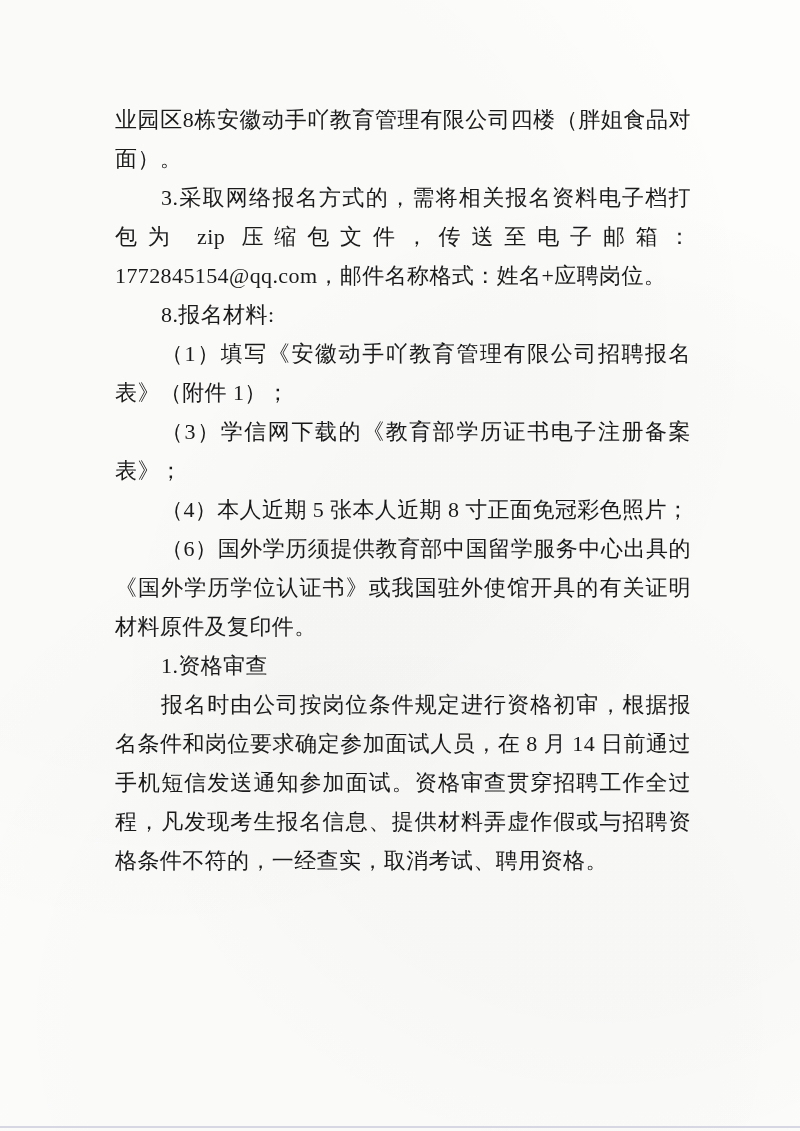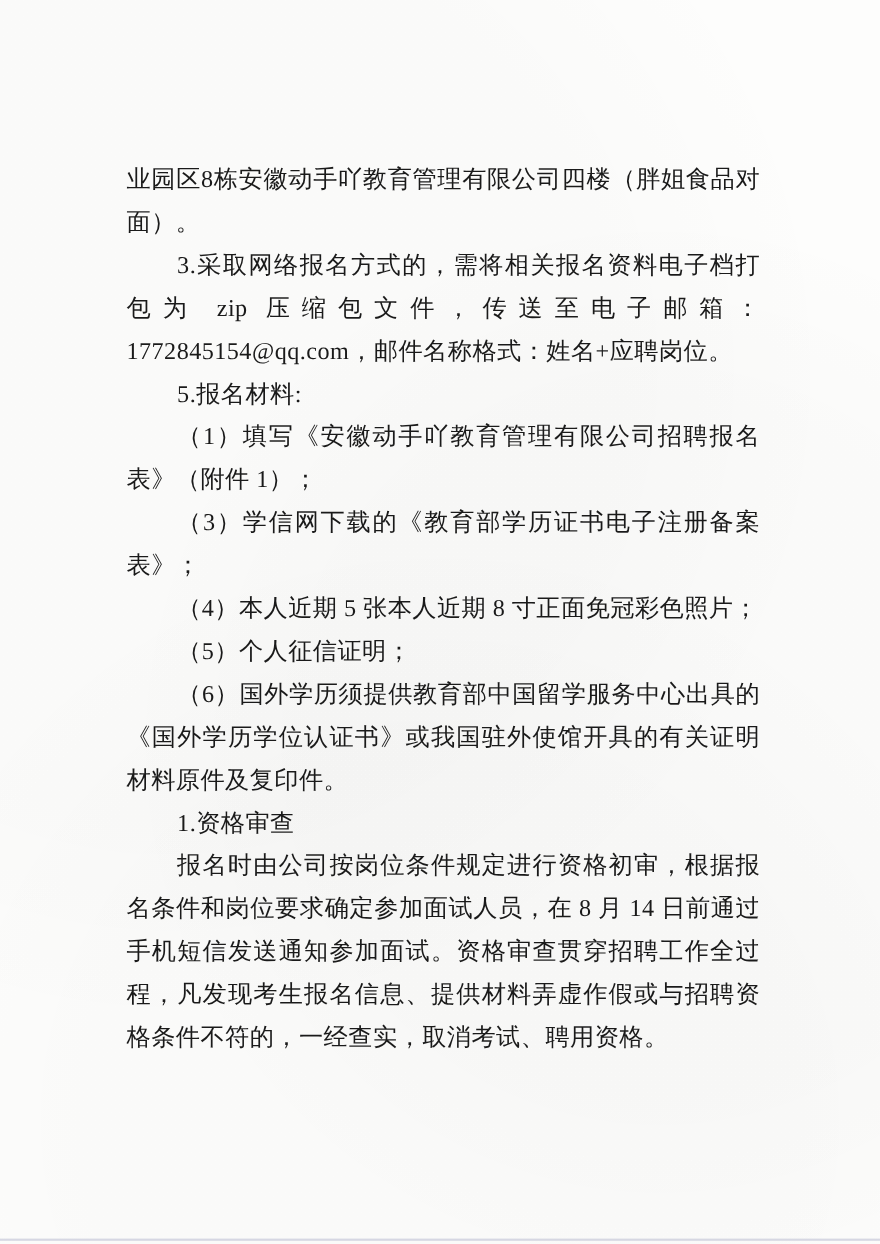--- a/index.html
+++ b/index.html
@@ -1,20 +1,20 @@
 <!DOCTYPE html>
 <html style="--paper: #fdfdfc; --ink: #1a1a1a; --scan-edge: #c9cbdb;"><head>
 <meta charset="utf-8">
 <style>
   :root {
     --paper: #fdfdfc;
     --ink: #1a1a1a;
     --scan-edge: #c9cbdb;
   }
-  * { box-sizing: border-box; margin-top: 43px; }
+  * { box-sizing: border-box; }
   html, body {
     margin: 0;
     padding: 0;
   }
   body {
     width: 800px;
     height: 1131px;
     position: relative;
     overflow: hidden;
     background: var(--paper);
@@ -56,22 +56,21 @@
     background: var(--scan-edge);
     opacity: 0.75;
   }
 </style>
 </head>
 <body>
 
 <div class="doc-body">
     <p><span>业园区8栋安徽动手吖教育管理有限公司四楼（胖姐食品对面）。</span></p>
     <p class="indent"><span class="seg-bold">3.采取网络报名方式的，</span><span>需将相关报名资料电子档打包为 zip 压缩包文件，传送至电子邮箱：1772845154@qq.com，邮件名称格式：姓名+应聘岗位。</span></p>
-    <p class="indent"><span class="seg-bold">5.报名材料:</span></p>
+    <p class="indent"><span class="seg-bold">8.报名材料:</span></p>
     <p class="indent"><span>（1）填写《安徽动手吖教育管理有限公司招聘报名表》（附件 1）；</span></p>
     <p class="indent"><span>（3）学信网下载的《教育部学历证书电子注册备案表》；</span></p>
     <p class="indent"><span>（4）本人近期 5 张本人近期 8 寸正面免冠彩色照片；</span></p>
-    <p class="indent"><span>（5）个人征信证明；</span></p>
     <p class="indent"><span>（6）国外学历须提供教育部中国留学服务中心出具的《国外学历学位认证书》或我国驻外使馆开具的有关证明材料原件及复印件。</span></p>
     <p class="indent"><span class="seg-bold">1.资格审查</span></p>
     <p class="indent"><span>报名时由公司按岗位条件规定进行资格初审，根据报名条件和岗位要求确定参加面试人员，在 8 月 14 日前通过手机短信发送通知参加面试。资格审查贯穿招聘工作全过程，凡发现考生报名信息、提供材料弄虚作假或与招聘资格条件不符的，一经查实，取消考试、聘用资格。</span></p>
   </div>
 <div class="scan-bottom-edge"></div>
 
 </body></html>

